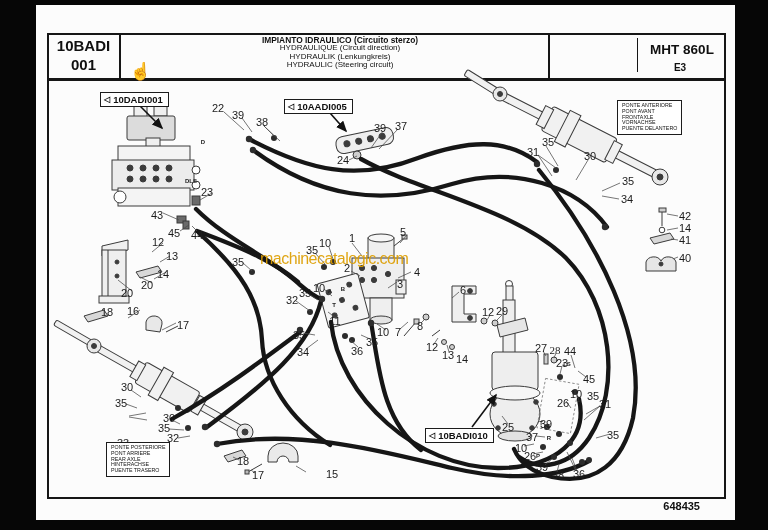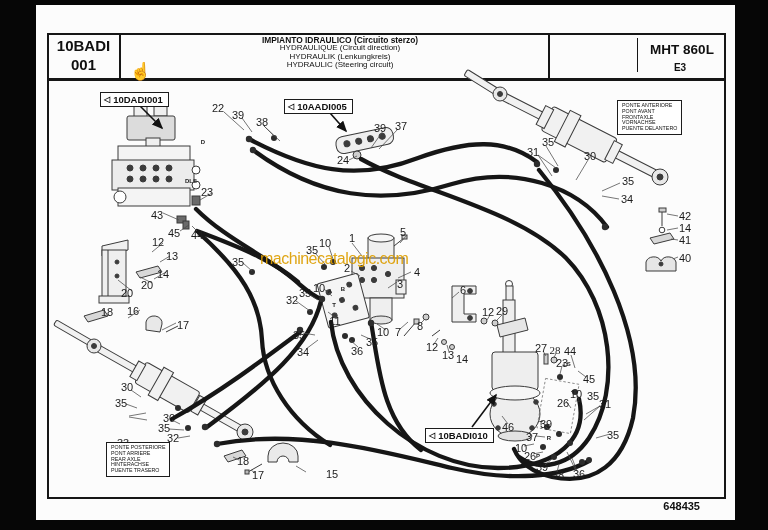--- a/index.html
+++ b/index.html
@@ -403,21 +403,21 @@
       <div class="plabel" style="left: 502px; top: 311px;">29</div>
       <div class="plabel" style="left: 541px; top: 348px;">27</div>
       <div class="plabel" style="left: 555px; top: 350px; font-family: Liberation Serif, serif;">28</div>
       <div class="plabel" style="left: 570px; top: 351px;">44</div>
       <div class="plabel" style="left: 562px; top: 363px;">23</div>
       <div class="plabel" style="left: 589px; top: 379px;">45</div>
       <div class="plabel" style="left: 576px; top: 394px;">10</div>
       <div class="plabel" style="left: 593px; top: 396px;">35</div>
       <div class="plabel" style="left: 563px; top: 403px;">26</div>
       <div class="plabel" style="left: 605px; top: 404px;">31</div>
-      <div class="plabel" style="left: 508px; top: 427px;">46</div>
+      <div class="plabel" style="left: 508px; top: 427px;">25</div>
       <div class="plabel" style="left: 546px; top: 424px;">39</div>
       <div class="plabel" style="left: 532px; top: 437px;">37</div>
       <div class="plabel" style="left: 613px; top: 435px;">35</div>
       <div class="plabel" style="left: 521px; top: 448px;">10</div>
       <div class="plabel" style="left: 530px; top: 456px;">26</div>
       <div class="plabel" style="left: 542px; top: 467px;">39</div>
       <div class="plabel" style="left: 558px; top: 475px;">38</div>
       <div class="plabel" style="left: 579px; top: 474px;">36</div>
       <div class="plabel" style="left: 127px; top: 387px;">30</div>
       <div class="plabel" style="left: 121px; top: 403px;">35</div>

